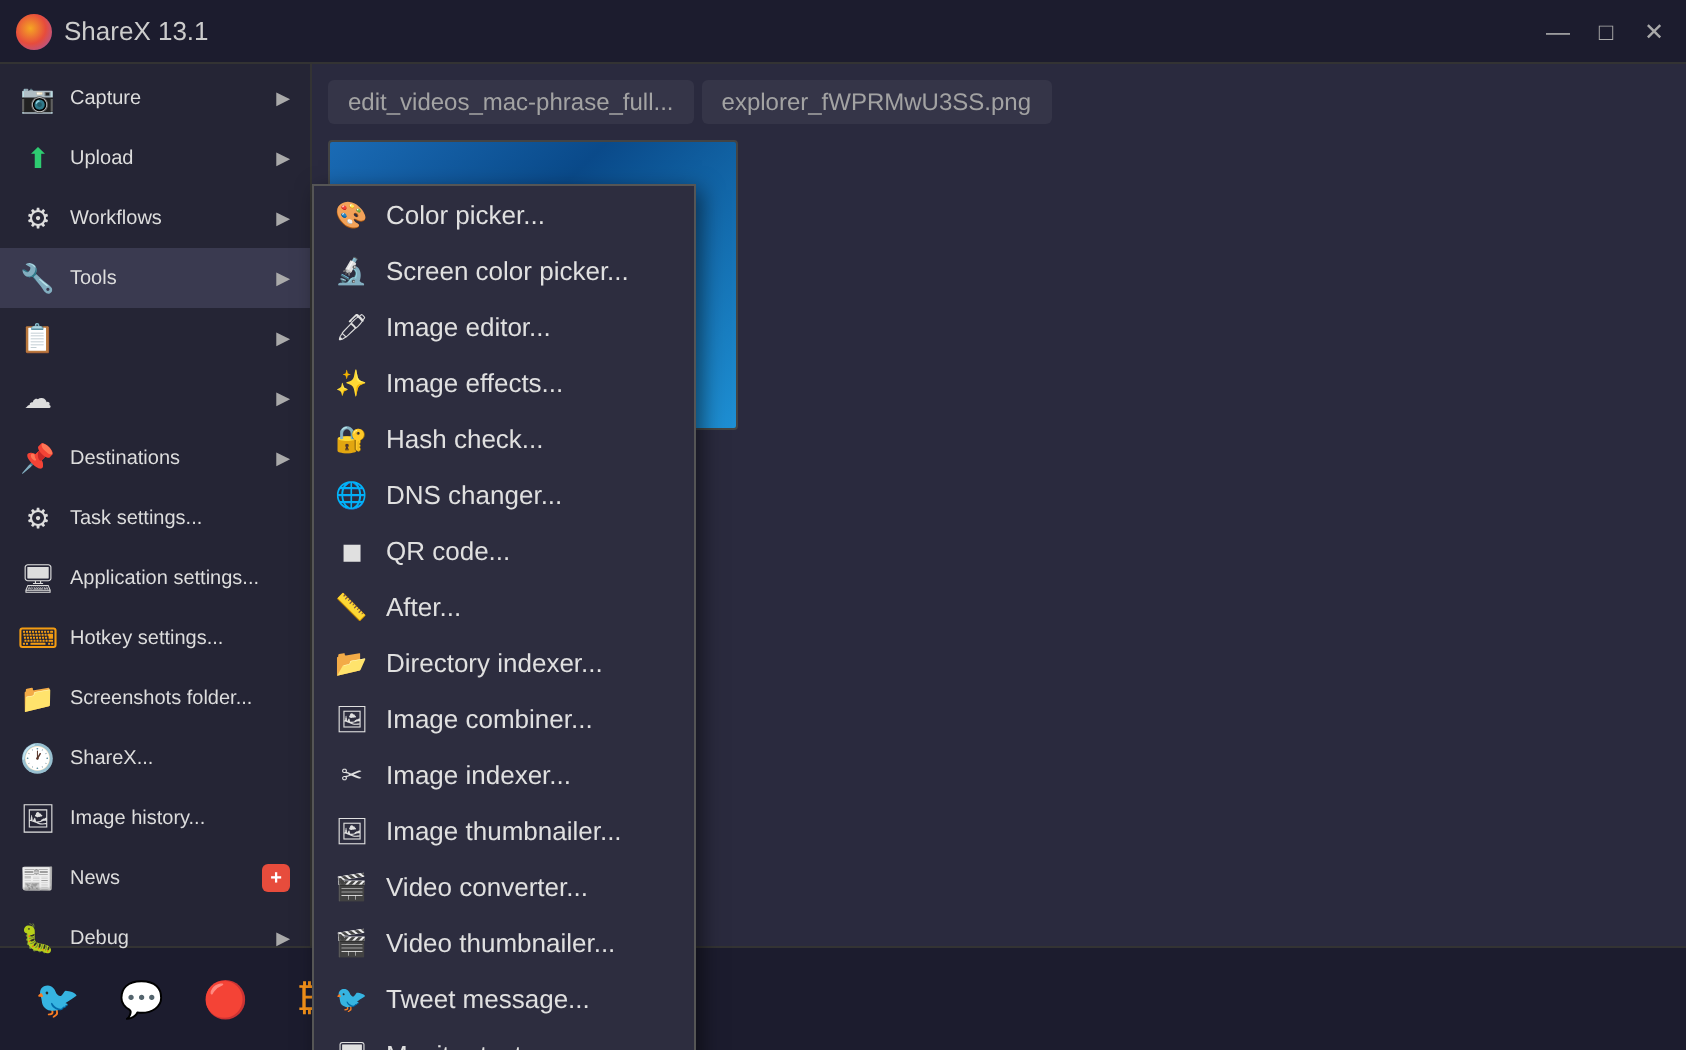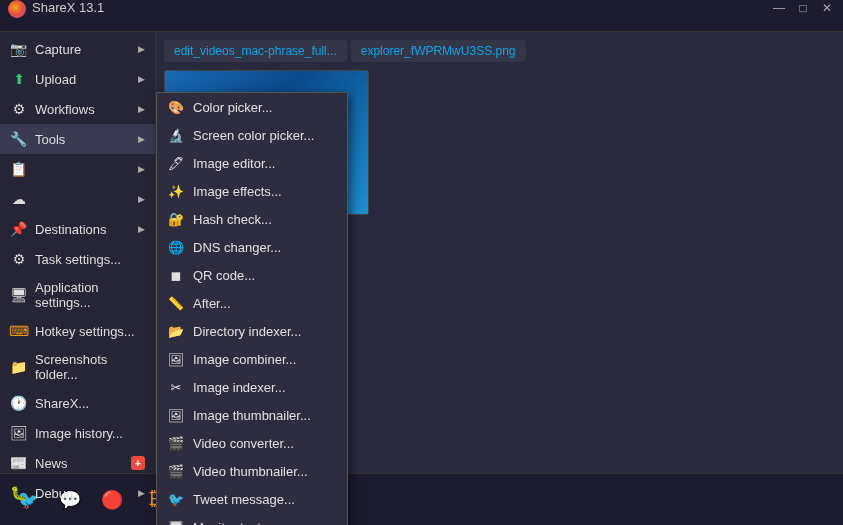--- a/index.html
+++ b/index.html
@@ -12,20 +12,21 @@
       color: #e0e0e0;
       overflow: hidden;
     }
 
     
     #titlebar {
       width: 100%;
       height: 32px;
       background: #1c1c2e;
       display: flex;
+      align-items: center;
       padding: 0 8px;
       border-bottom: 1px solid #333;
     }
     #titlebar-icon {
       width: 18px;
       height: 18px;
       margin-right: 6px;
       background: radial-gradient(circle at 40% 40%, #f5a623, #e74c3c, #9b59b6);
       border-radius: 50%;
     }
@@ -87,21 +88,21 @@
     .sidebar-icon {
       width: 18px;
       height: 18px;
       display: flex;
       align-items: center;
       justify-content: center;
       flex-shrink: 0;
       font-size: 14px;
     }
     .sidebar-label {
-      font-size: 13px;
+      font-size: 10px;
     }
     .badge-red {
       width: 14px;
       height: 14px;
       background: #e74c3c;
       border-radius: 3px;
       display: flex;
       align-items: center;
       justify-content: center;
       font-size: 10px;
@@ -123,21 +124,21 @@
 
     .file-tabs {
       display: flex;
       gap: 4px;
     }
     .file-tab {
       background: #353548;
       padding: 4px 10px;
       border-radius: 3px;
       font-size: 12px;
-      color: #0ea5e9;
+      color: #a3a3a3;
       cursor: pointer;
     }
 
     .thumbnails {
       display: flex;
       gap: 8px;
       flex: 1;
       align-items: flex-start;
     }
     .thumb-item {

